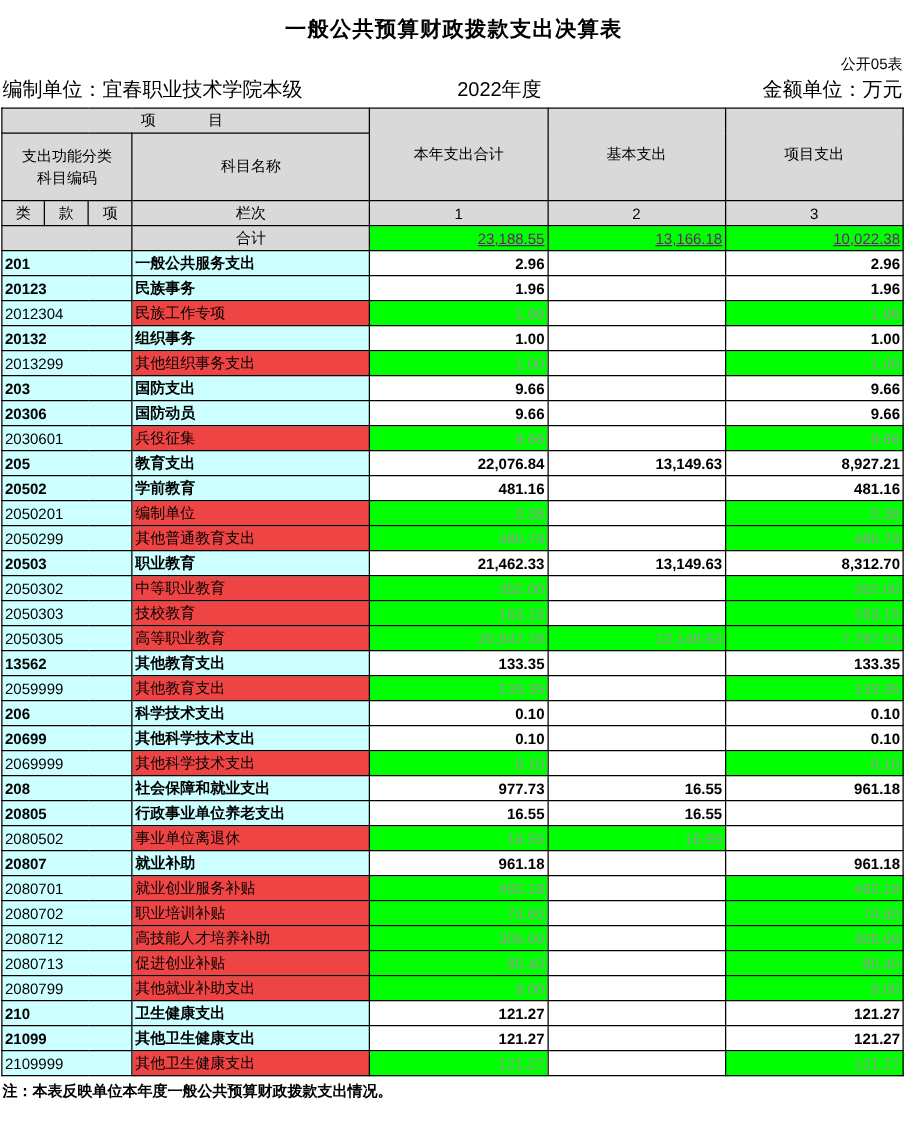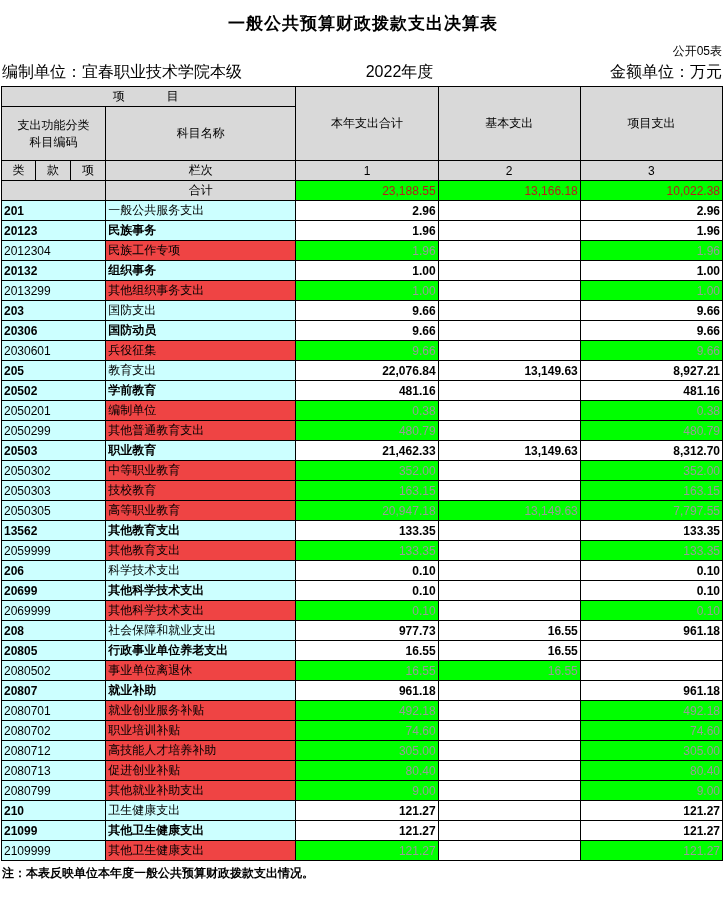--- a/index.html
+++ b/index.html
@@ -85,24 +85,24 @@
   .sub-c2 { width: 35px; }
   .sub-c3 { width: 35px; }
 
   .cell-center { text-align: center; }
   .cell-right { text-align: right; padding-right: 5px; }
   .cell-left { text-align: left; }
 
   
   .r-total .code-cell,
   .r-total .name-cell { background: #d9d9d9; }
-  .r-total .num-cell { background: #00ff00; color: #b91c1c; }
+  .r-total .num-cell { background: #00ff00; color: #701a75; text-decoration: underline; }
 
   .r-l1 .code-cell { background: #ccffff; font-weight: bold; }
-  .r-l1 .name-cell { background: #ccffff; font-weight: normal; }
+  .r-l1 .name-cell { background: #ccffff; font-weight: bold; }
   .r-l1 .num-cell  { background: #ffffff; font-weight: bold; }
 
   .r-l2 .code-cell { background: #ccffff; font-weight: bold; }
   .r-l2 .name-cell { background: #ccffff; font-weight: bold; }
   .r-l2 .num-cell  { background: #ffffff; font-weight: bold; }
 
   .r-l3 .code-cell { background: #ccffff; margin-left: 24px; }
   .r-l3 .name-cell { background: #ef4444; }
   .r-l3 .num-cell  { background: #00ff00; color: #9a9a9a; }
 

